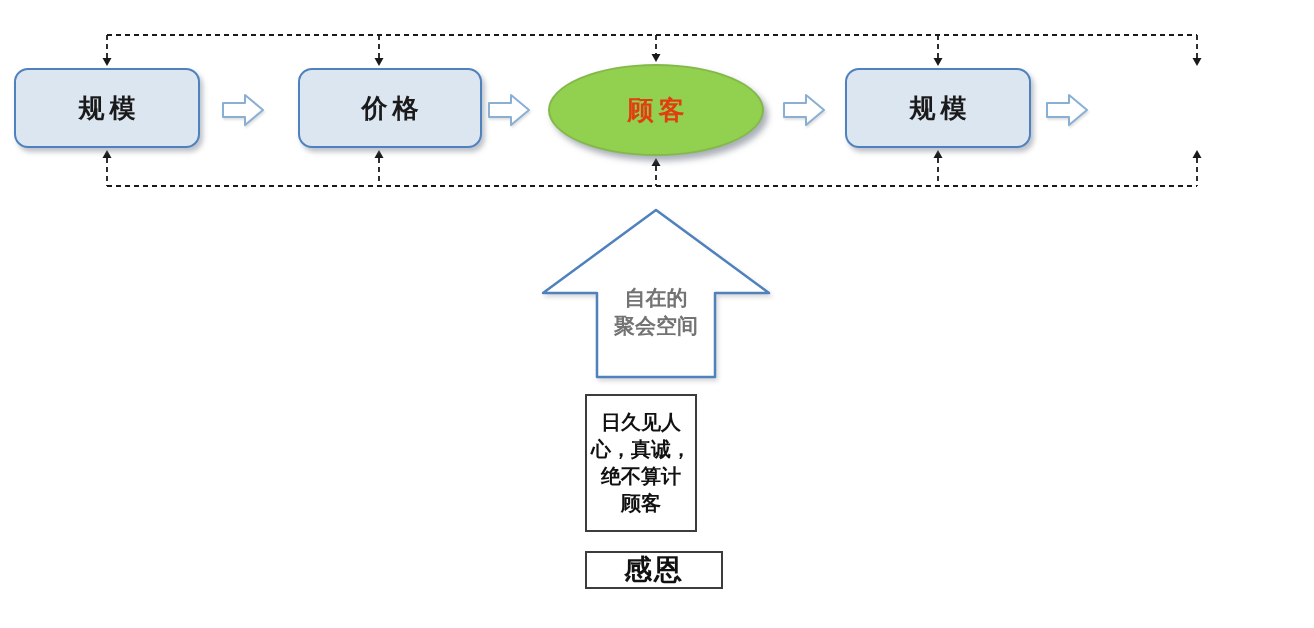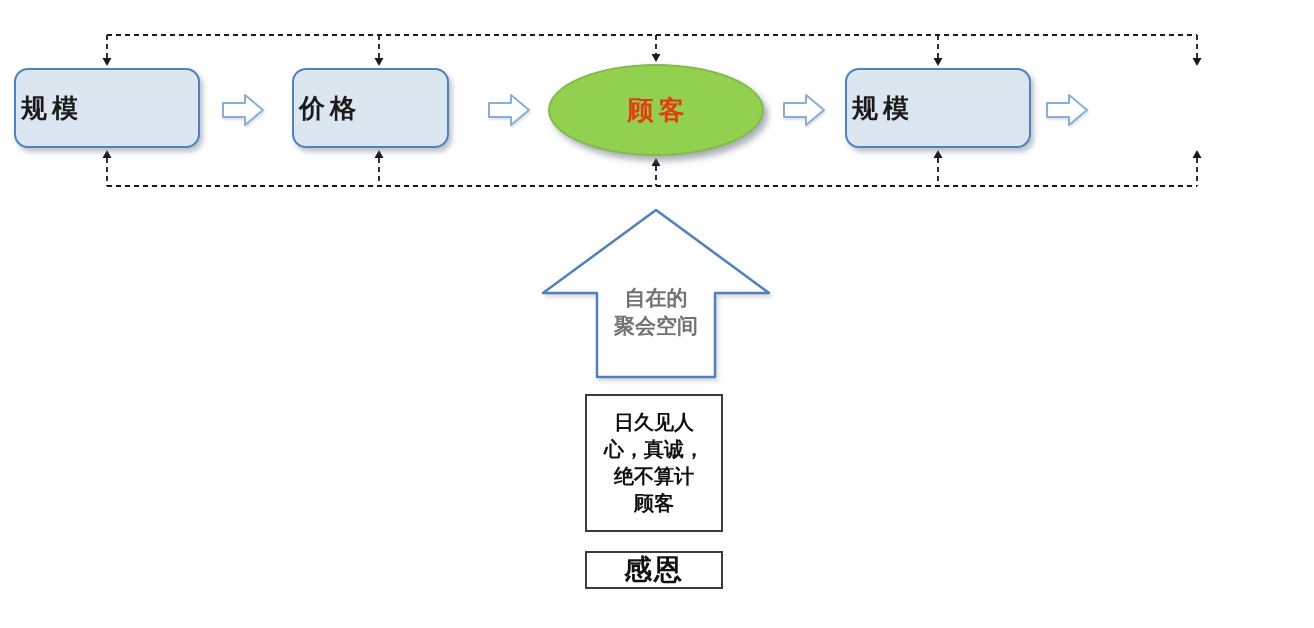--- a/index.html
+++ b/index.html
@@ -6,24 +6,24 @@
   .canvas{
     position:relative;width:1314px;height:628px;background:#ffffff;
     font-family:"Liberation Sans","DejaVu Sans",sans-serif;overflow:hidden;
   }
   .layer{position:absolute;left:0;top:0;width:1314px;height:628px;pointer-events:none;}
 
   .box{
     position:absolute;top:68px;height:80px;box-sizing:border-box;
     background:#dce6f1;border:2px solid #4f81bd;border-radius:14px;
     box-shadow:3px 4px 5px rgba(110,120,135,.45);
-    display:flex;align-items:center;justify-content:flex-start;
+    display:flex;align-items:center;justify-content:center;
   }
   .n1{left:14px;width:186px;}
-  .n2{left:292px;width:157px;}
+  .n2{left:298px;width:184px;}
   .n4{left:845px;width:186px;}
   .n5{left:1104px;width:186px;}
 
   .ellipse{
     position:absolute;left:548px;top:64px;width:216px;height:92px;box-sizing:border-box;
     background:#92d050;border:2px solid #84b94a;border-radius:50%;
     box-shadow:4px 5px 6px rgba(100,110,125,.55);
     display:flex;align-items:center;justify-content:center;
   }
 
@@ -36,21 +36,21 @@
   .arrow-note{
     position:absolute;left:586px;top:284px;width:140px;
     text-align:center;font-size:21px;font-weight:bold;color:#737373;
     white-space:pre-line;line-height:1.35;
   }
   .note{
     position:absolute;box-sizing:border-box;background:#ffffff;border:2px solid #3c3c3c;
     display:flex;align-items:center;justify-content:center;text-align:center;
     font-weight:bold;color:#111;white-space:pre-line;
   }
-  .note1{left:585px;top:394px;width:138px;height:138px;font-size:20px;line-height:1.35;}
+  .note1{left:585px;top:394px;width:112px;height:138px;font-size:20px;line-height:1.35;}
   .note2{left:585px;top:551px;width:138px;height:38px;font-size:28px;letter-spacing:2px;}
 </style>
 </head>
 <body>
 
 <div class="canvas">
 
   <svg class="layer" viewBox="0 0 1314 628">
     <g stroke="#1a1a1a" stroke-width="1.8" stroke-dasharray="5 4" fill="none">
       <path d="M107 35 H1197"></path>

